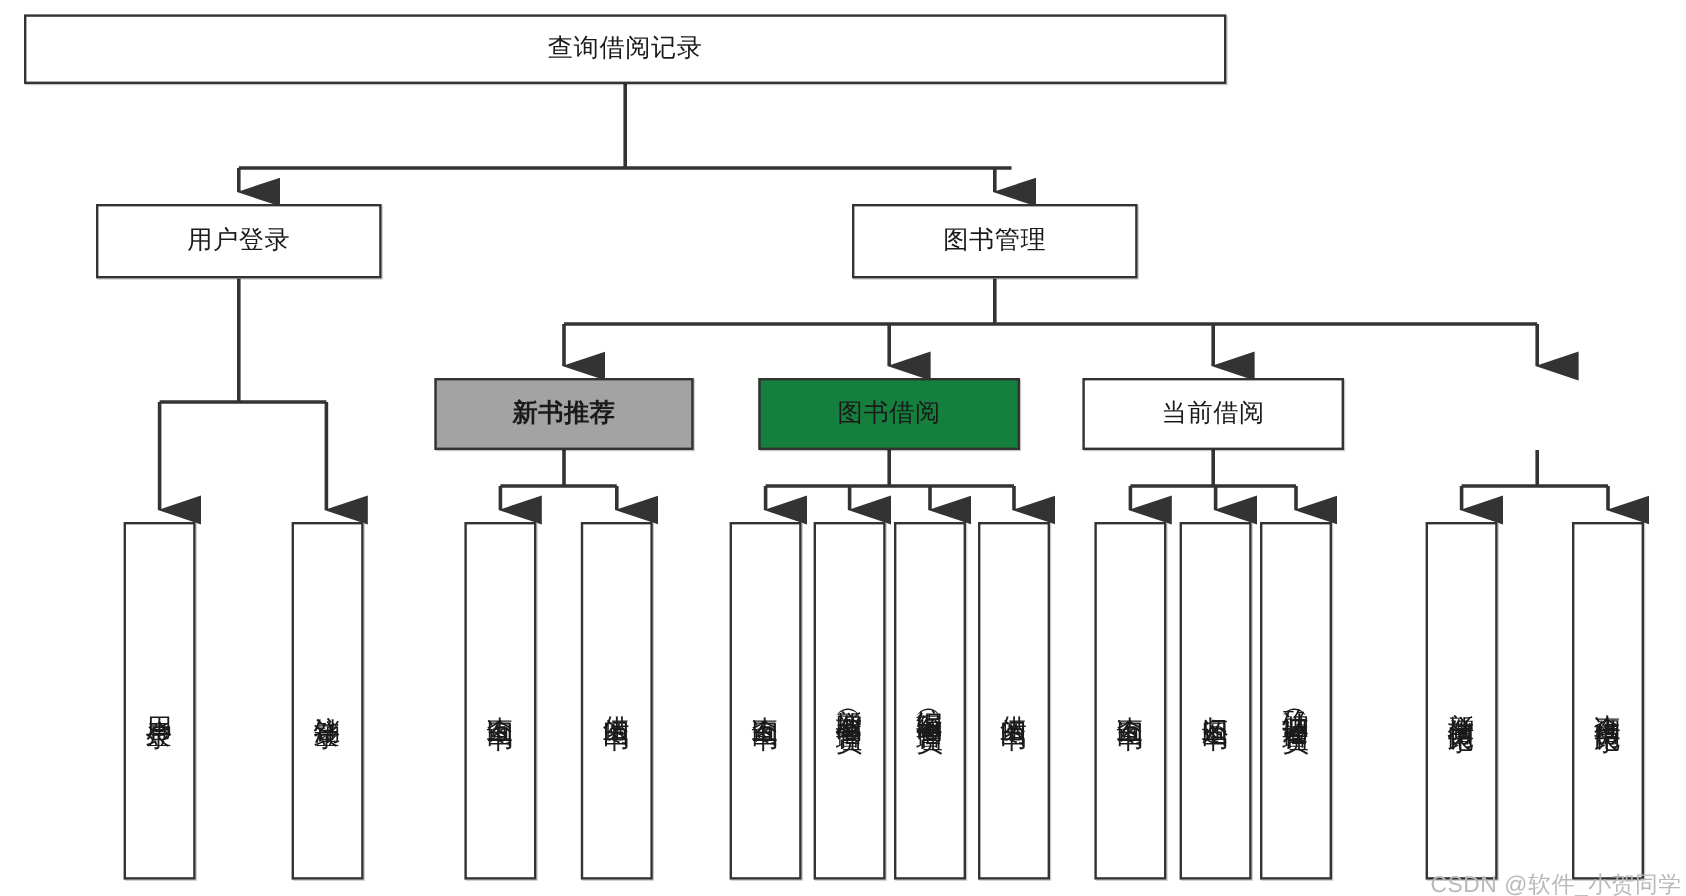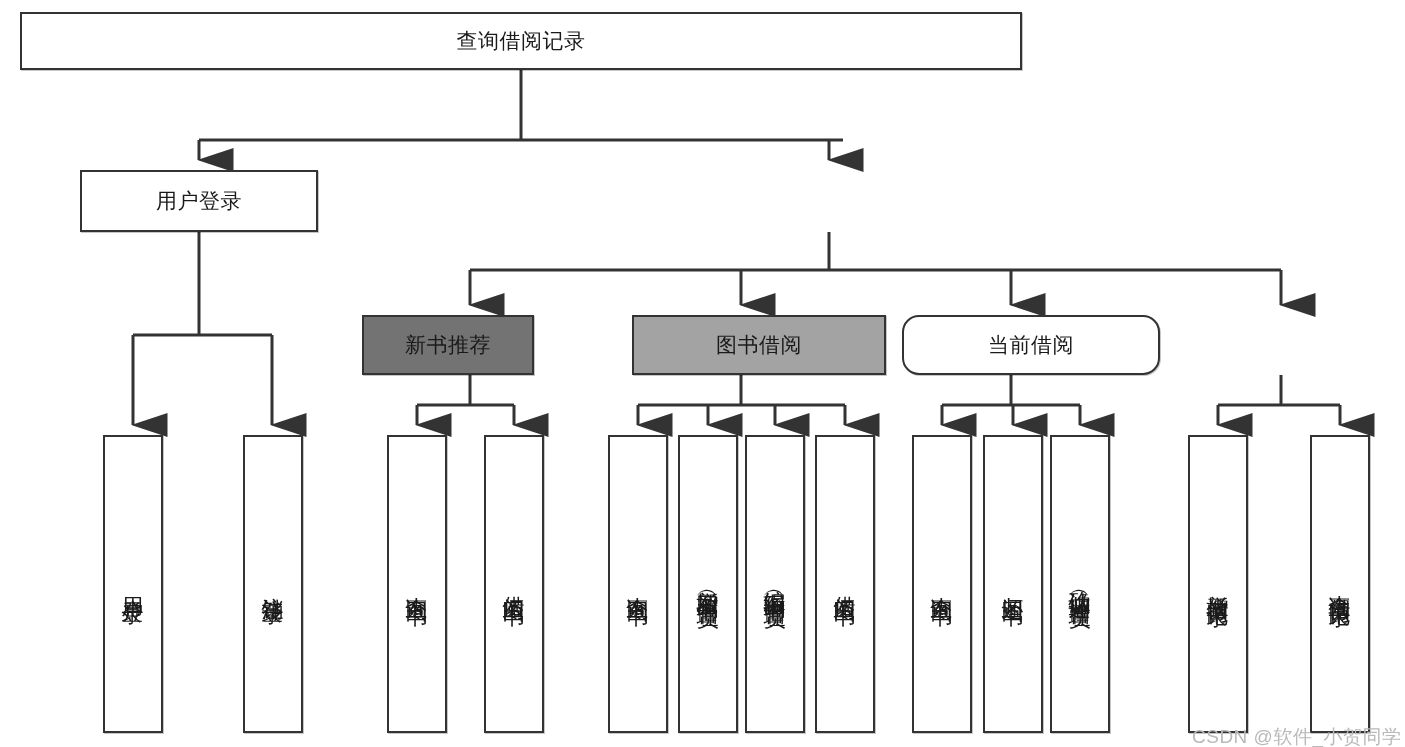--- a/index.html
+++ b/index.html
@@ -119,28 +119,31 @@
     </g>
   </svg>
 
   <div class="node" id="node-root" style="left: 20px; top: 12px; width: 1002px; height: 58px; border-color: rgb(51, 51, 51); background: rgb(255, 255, 255);">
     <span class="label" style="color: rgb(26, 26, 26);">查询借阅记录</span>
   </div>
 
   <div class="node" id="n-l2-0" style="left: 80px; top: 170px; width: 238px; height: 62px; border-color: rgb(51, 51, 51); background: rgb(255, 255, 255);">
     <span class="label" style="color: rgb(26, 26, 26);">用户登录</span>
   </div>
+  <div class="node" id="n-l2-1" style="left: 710px; top: 170px; width: 238px; height: 62px; border-color: rgb(51, 51, 51); background: rgb(255, 255, 255);">
+    <span class="label" style="color: rgb(26, 26, 26);">图书管理</span>
+  </div>
 
-  <div class="node" id="n-l3-0" style="left: 362px; top: 315px; width: 172px; height: 60px; border-color: rgb(51, 51, 51); background: #737373;">
+  <div class="node" id="n-l3-0" style="left: 362px; top: 315px; width: 216px; height: 60px; border-color: rgb(51, 51, 51); background: #a3a3a3; font-weight: bold;">
     <span class="label" style="color: rgb(26, 26, 26);">新书推荐</span>
   </div>
-  <div class="node" id="n-l3-1" style="left: 632px; top: 315px; width: 254px; height: 60px; border-color: rgb(51, 51, 51); background: #a3a3a3;">
+  <div class="node" id="n-l3-1" style="left: 632px; top: 315px; width: 218px; height: 60px; border-color: rgb(51, 51, 51); background: #15803d;">
     <span class="label" style="color: rgb(26, 26, 26);">图书借阅</span>
   </div>
-  <div class="node" id="n-l3-2" style="left: 902px; top: 315px; width: 258px; height: 60px; border-color: rgb(51, 51, 51); background: rgb(255, 255, 255); border-radius: 17px;">
+  <div class="node" id="n-l3-2" style="left: 902px; top: 315px; width: 218px; height: 60px; border-color: rgb(51, 51, 51); background: rgb(255, 255, 255);">
     <span class="label" style="color: rgb(26, 26, 26);">当前借阅</span>
   </div>
 
   <div class="node vertical" id="n-lf-0" style="left: 103px; top: 435px; width: 60px; height: 298px; border-color: rgb(51, 51, 51); background: rgb(255, 255, 255);">
     <span class="label" style="color: rgb(26, 26, 26);">用户登录</span>
   </div>
   <div class="node vertical" id="n-lf-1" style="left: 243px; top: 435px; width: 60px; height: 298px; border-color: rgb(51, 51, 51); background: rgb(255, 255, 255);">
     <span class="label" style="color: rgb(26, 26, 26);">注销登录</span>
   </div>
   <div class="node vertical" id="n-lf-2" style="left: 387px; top: 435px; width: 60px; height: 298px; border-color: rgb(51, 51, 51); background: rgb(255, 255, 255);">

